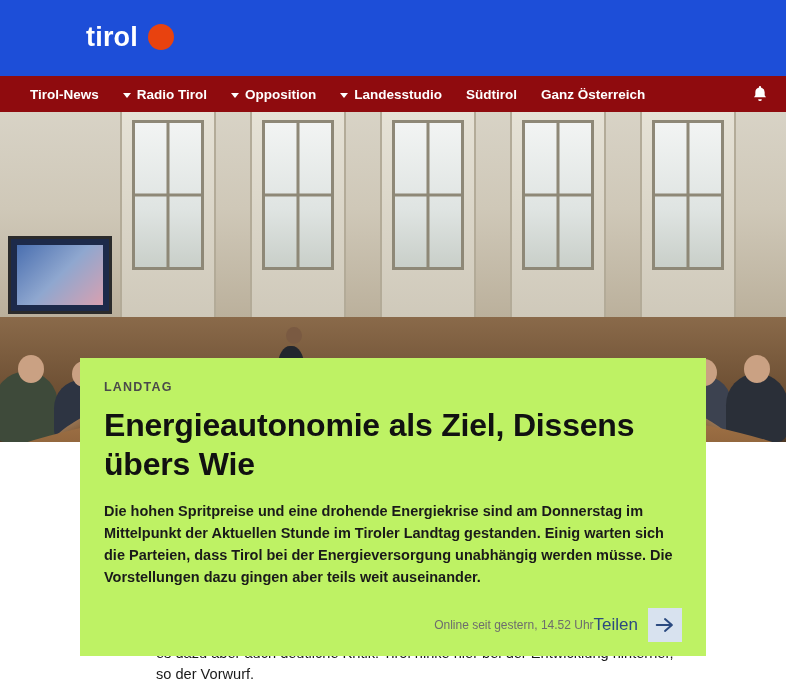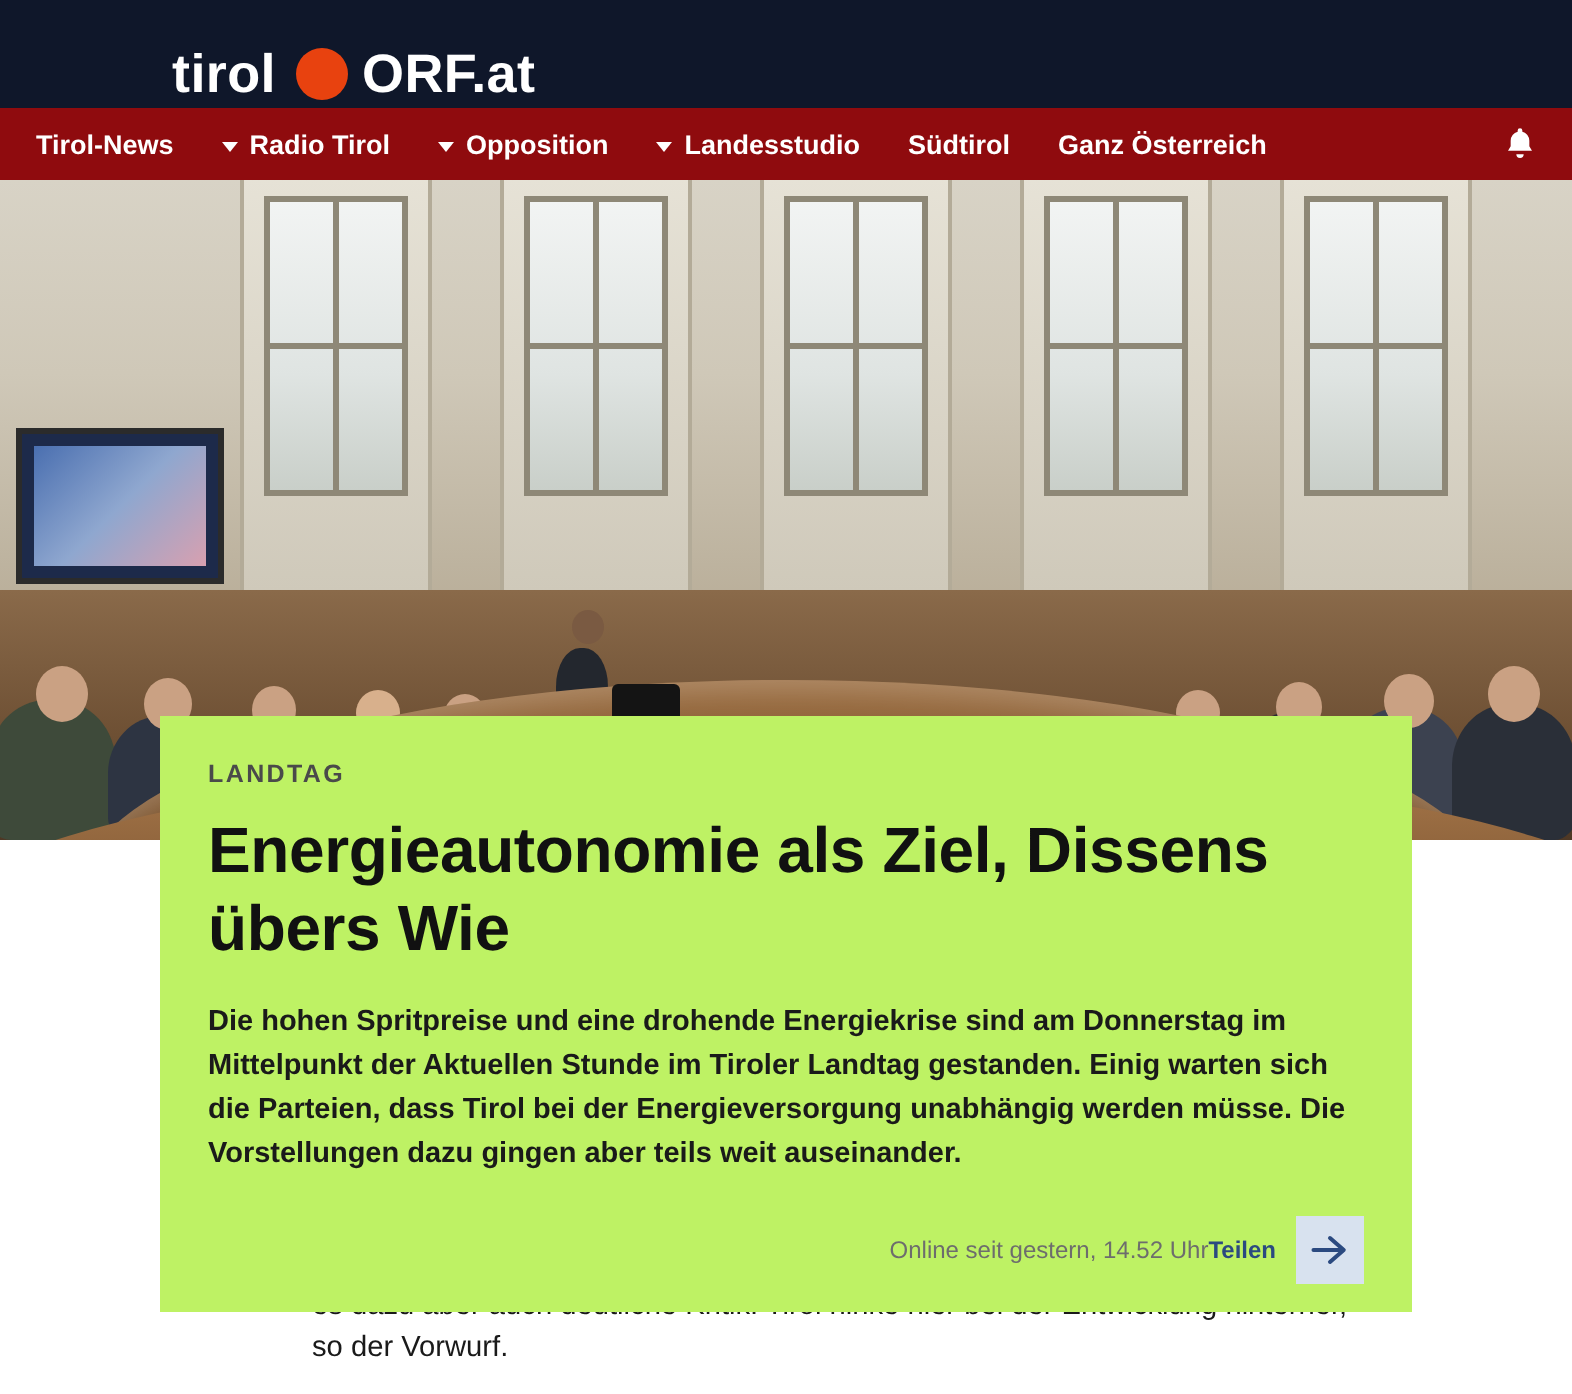--- a/index.html
+++ b/index.html
@@ -6,22 +6,22 @@
   html, body {
     width: 786px;
     height: 697px;
     overflow: hidden;
     font-family: "Liberation Sans", sans-serif;
     background: #ffffff;
   }
 
   
   .site-header {
-    background: #0f172a;
-    height: 54px;
+    background: #1d4ed8;
+    height: 76px;
     position: relative;
   }
   .logo-wrap {
     position: absolute;
     left: 86px;
     top: 18px;
     display: flex;
     align-items: center;
     height: 38px;
   }
@@ -58,21 +58,21 @@
     color: #ffffff;
     font-size: 13.5px;
     font-weight: 600;
     display: flex;
     align-items: center;
     height: 36px;
     padding: 0 12px;
     white-space: nowrap;
     cursor: pointer;
   }
-  .nav-item:first-child { padding-left: 18px; }
+  .nav-item:first-child { padding-left: 30px; }
   .chev {
     display: inline-block;
     width: 0; height: 0;
     border-left: 4px solid transparent;
     border-right: 4px solid transparent;
     border-top: 5px solid #ffffff;
     margin-right: 6px;
     position: relative;
     top: 1px;
   }
@@ -208,23 +208,23 @@
     font-size: 12px;
     color: #6d6d6d;
   }
   .share {
     display: flex;
     align-items: center;
     gap: 10px;
     cursor: pointer;
   }
   .share-label {
-    font-size: 12px;
+    font-size: 17px;
     color: #2b4a80;
-    font-weight: 700;
+    font-weight: 400;
   }
   .share-btn {
     width: 34px; height: 34px;
     background: #d8e2ef;
     display: flex; align-items: center; justify-content: center;
   }
 
   
   .body-text {
     position: absolute;
@@ -236,21 +236,20 @@
     color: #1a1a1a;
   }
 </style>
 </head>
 <body>
 
 <div class="site-header">
   <div class="logo-wrap">
     <span class="logo-tirol">tirol</span>
     <span class="logo-dot"></span>
-    <span class="logo-orf">ORF.at</span>
   </div>
 </div>
 
 <div class="navbar">
   <div class="nav-item">
     <span>Tirol-News</span>
   </div>
   <div class="nav-item">
     <span class="chev"></span>
     <span>Radio Tirol</span>

